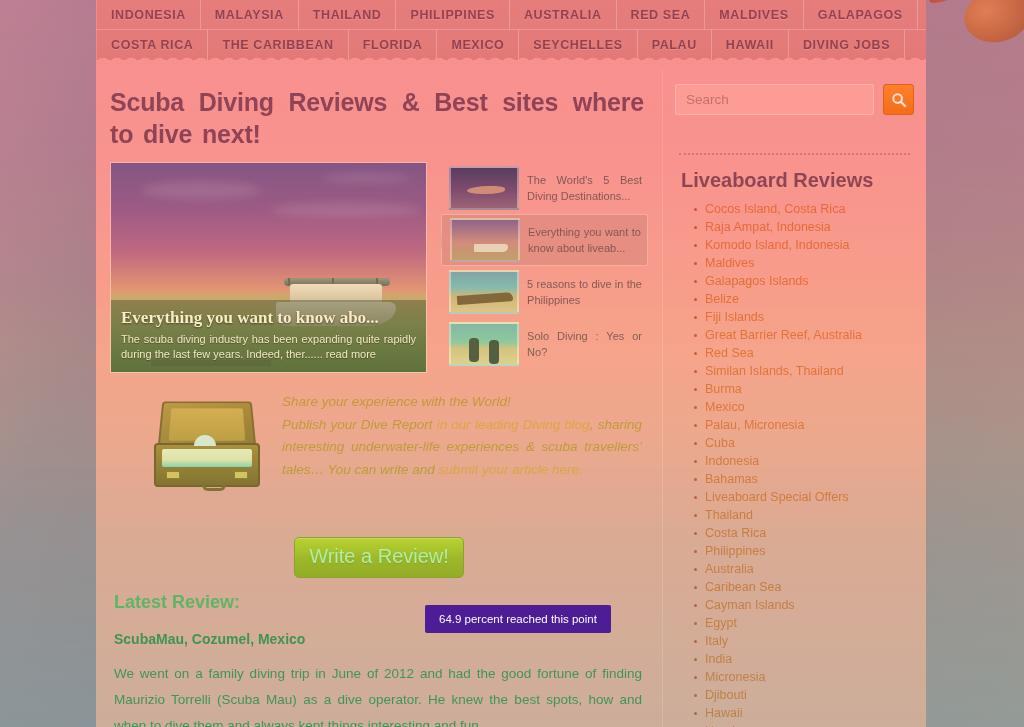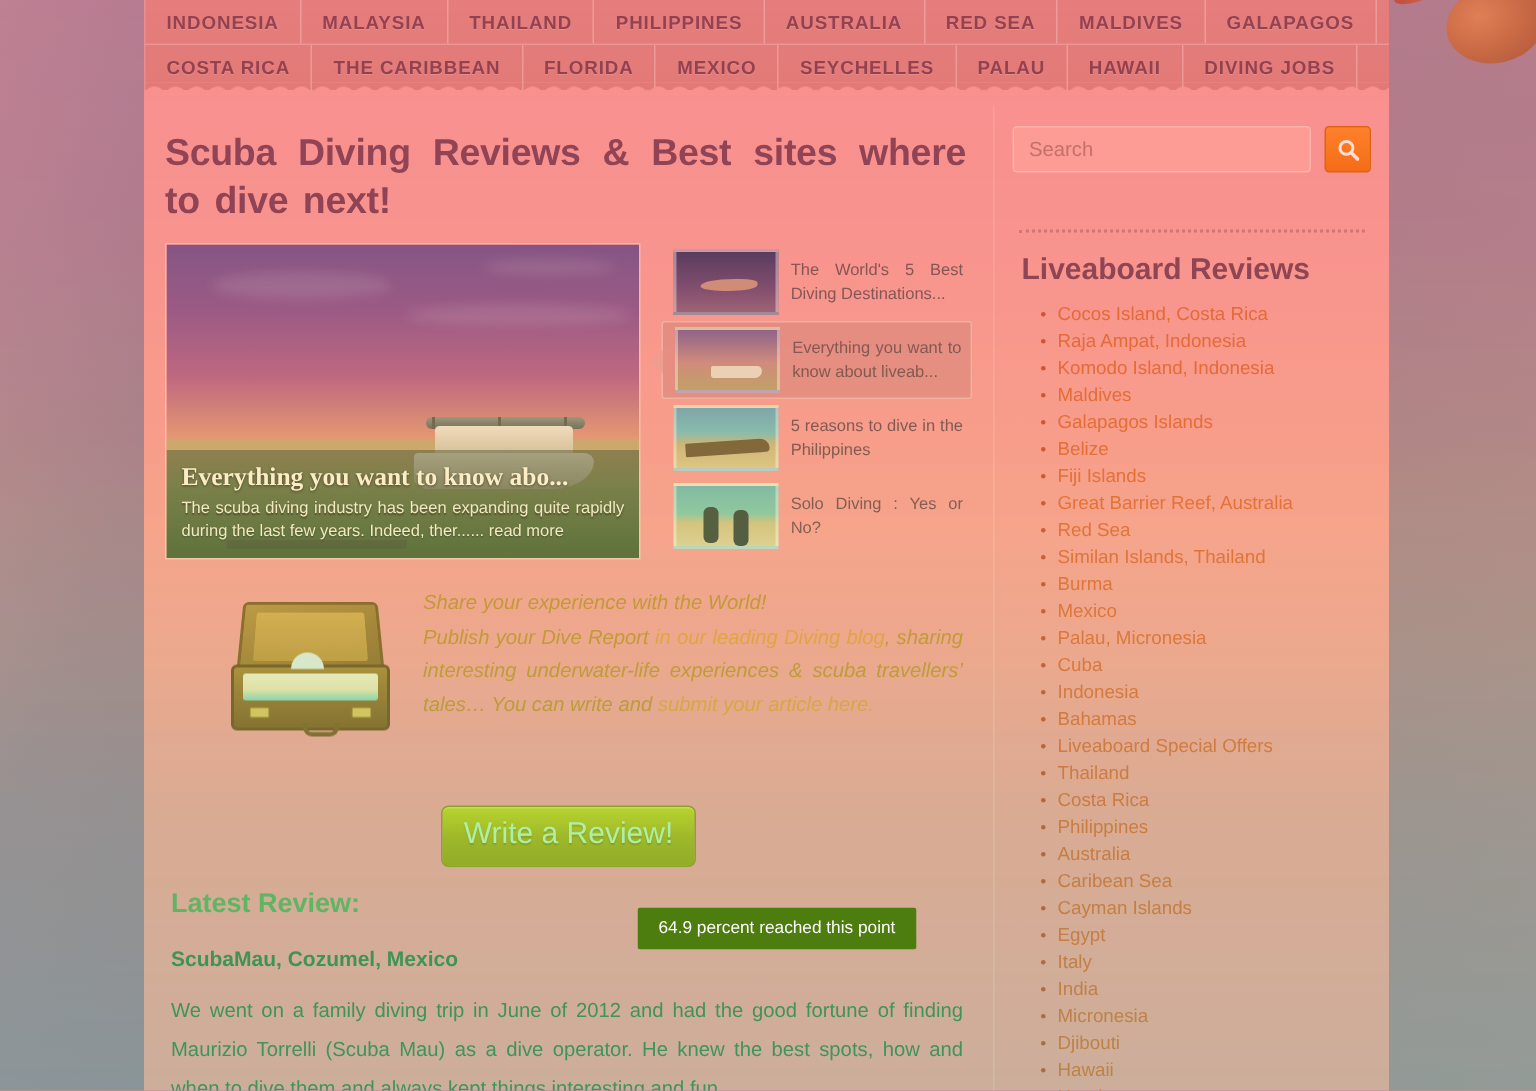--- a/index.html
+++ b/index.html
@@ -330,21 +330,21 @@
     margin-top:14px; padding:0 6px 0 4px;
     font-size:13.5px; line-height:26px;
     color:#2f7a49;
     text-align:justify;
   }
 
   
   #tooltip{
     position:absolute;
     left:329px; top:605px;
-    background:#4d7c0f;
+    background:#4c1d95;
     color:#ffffff;
     font-size:11.5px;
     padding:8px 14px;
     border-radius:2px;
     white-space:nowrap;
     z-index:40;
   }
 
   
   #search-row{

